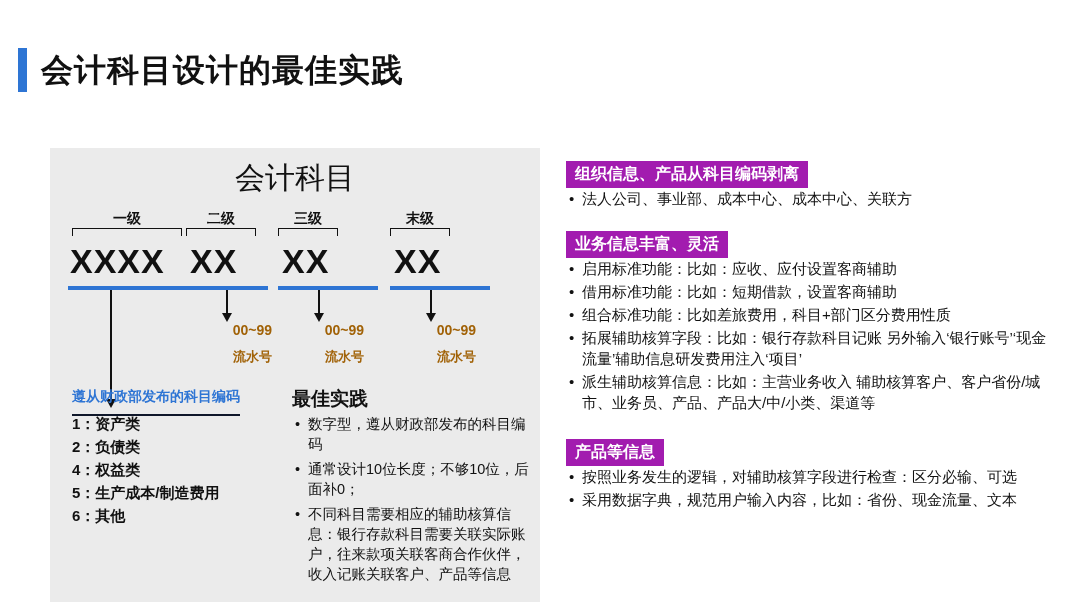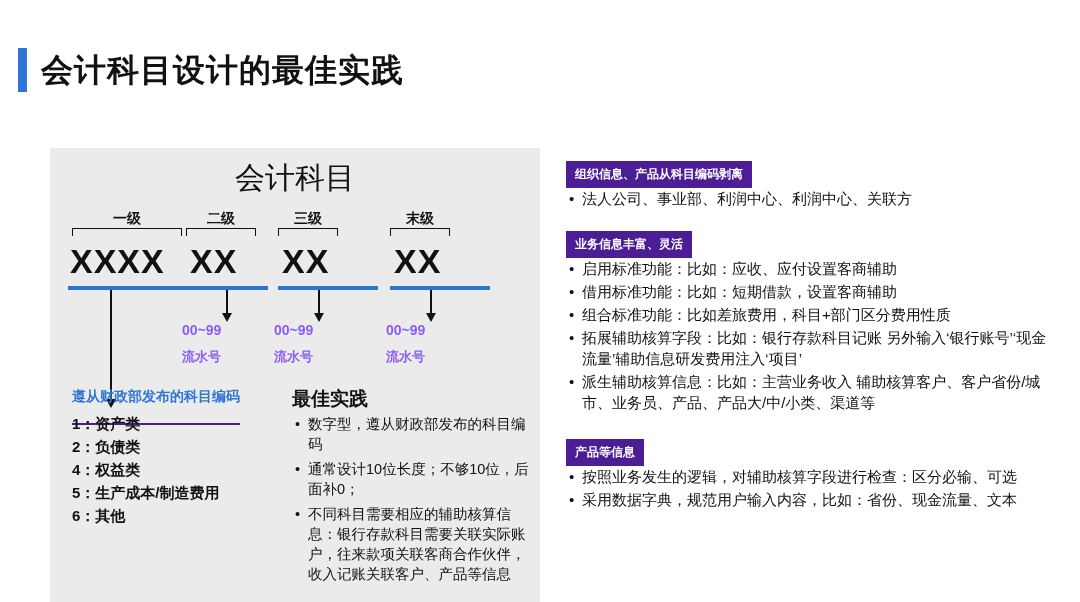--- a/index.html
+++ b/index.html
@@ -108,45 +108,45 @@
     position: absolute;
     left: -4px;
     bottom: -8px;
     border-left: 5px solid transparent;
     border-right: 5px solid transparent;
     border-top: 9px solid #111111;
   }
 
   .serial-box {
     position: absolute;
-    text-align: left;
+    text-align: right;
     font-size: 14px;
     font-weight: bold;
-    color: #8b5cf6;
+    color: #a16207;
     line-height: 20px;
   }
   .serial-box .sn {
     font-size: 14px;
     font-weight: bold;
   }
   .serial-box .lbl {
     font-size: 13px;
     font-weight: bold;
     margin-top: 7px;
   }
 
   .ministry-title {
     position: absolute;
     left: 22px;
     top: 240px;
     font-size: 14px;
     font-weight: bold;
     color: #2e75d4;
-    border-bottom: 2px solid #4c1d95;
-    padding-bottom: 17px;
+    border-bottom: 2px solid #0f172a;
+    padding-bottom: 8px;
   }
   .ministry-list {
     position: absolute;
     left: 22px;
     top: 264px;
     font-size: 15px;
     font-weight: bold;
     line-height: 23px;
     color: #111111;
   }
@@ -189,23 +189,23 @@
 
   
   .right-col {
     position: absolute;
     left: 566px;
     top: 133px;
     width: 486px;
   }
   .sec-header {
     display: inline-block;
-    background: #4c1d95;
+    background: #a21caf;
     color: #ffffff;
-    font-size: 12px;
+    font-size: 16px;
     font-weight: bold;
     padding: 3px 9px 4px 9px;
     line-height: 20px;
   }
   .sec-body {
     margin: 11px 0 0 22px;
     font-size: 15px;
     line-height: 21px;
     color: #111111;
   }
@@ -292,21 +292,21 @@
       <li>通常设计10位长度；不够10位，后面补0；</li>
       <li>不同科目需要相应的辅助核算信息：银行存款科目需要关联实际账户，往来款项关联客商合作伙伴，收入记账关联客户、产品等信息</li>
     </ul>
   </div>
 
   <div class="right-col">
 
     <div class="sec s1">
       <div class="sec-header">组织信息、产品从科目编码剥离</div>
       <ul class="bullets sec-body">
-        <li>法人公司、事业部、利润中心、利润中心、关联方</li>
+        <li>法人公司、事业部、成本中心、成本中心、关联方</li>
       </ul>
     </div>
 
     <div class="sec s2">
       <div class="sec-header">业务信息丰富、灵活</div>
       <ul class="bullets sec-body">
         <li>启用标准功能：比如：应收、应付设置客商辅助</li>
         <li>借用标准功能：比如：短期借款，设置客商辅助</li>
         <li>组合标准功能：比如差旅费用，科目+部门区分费用性质</li>
         <li>拓展辅助核算字段：比如：银行存款科目记账 另外输入‘银行账号’‘现金流量’辅助信息研发费用注入‘项目’</li>

